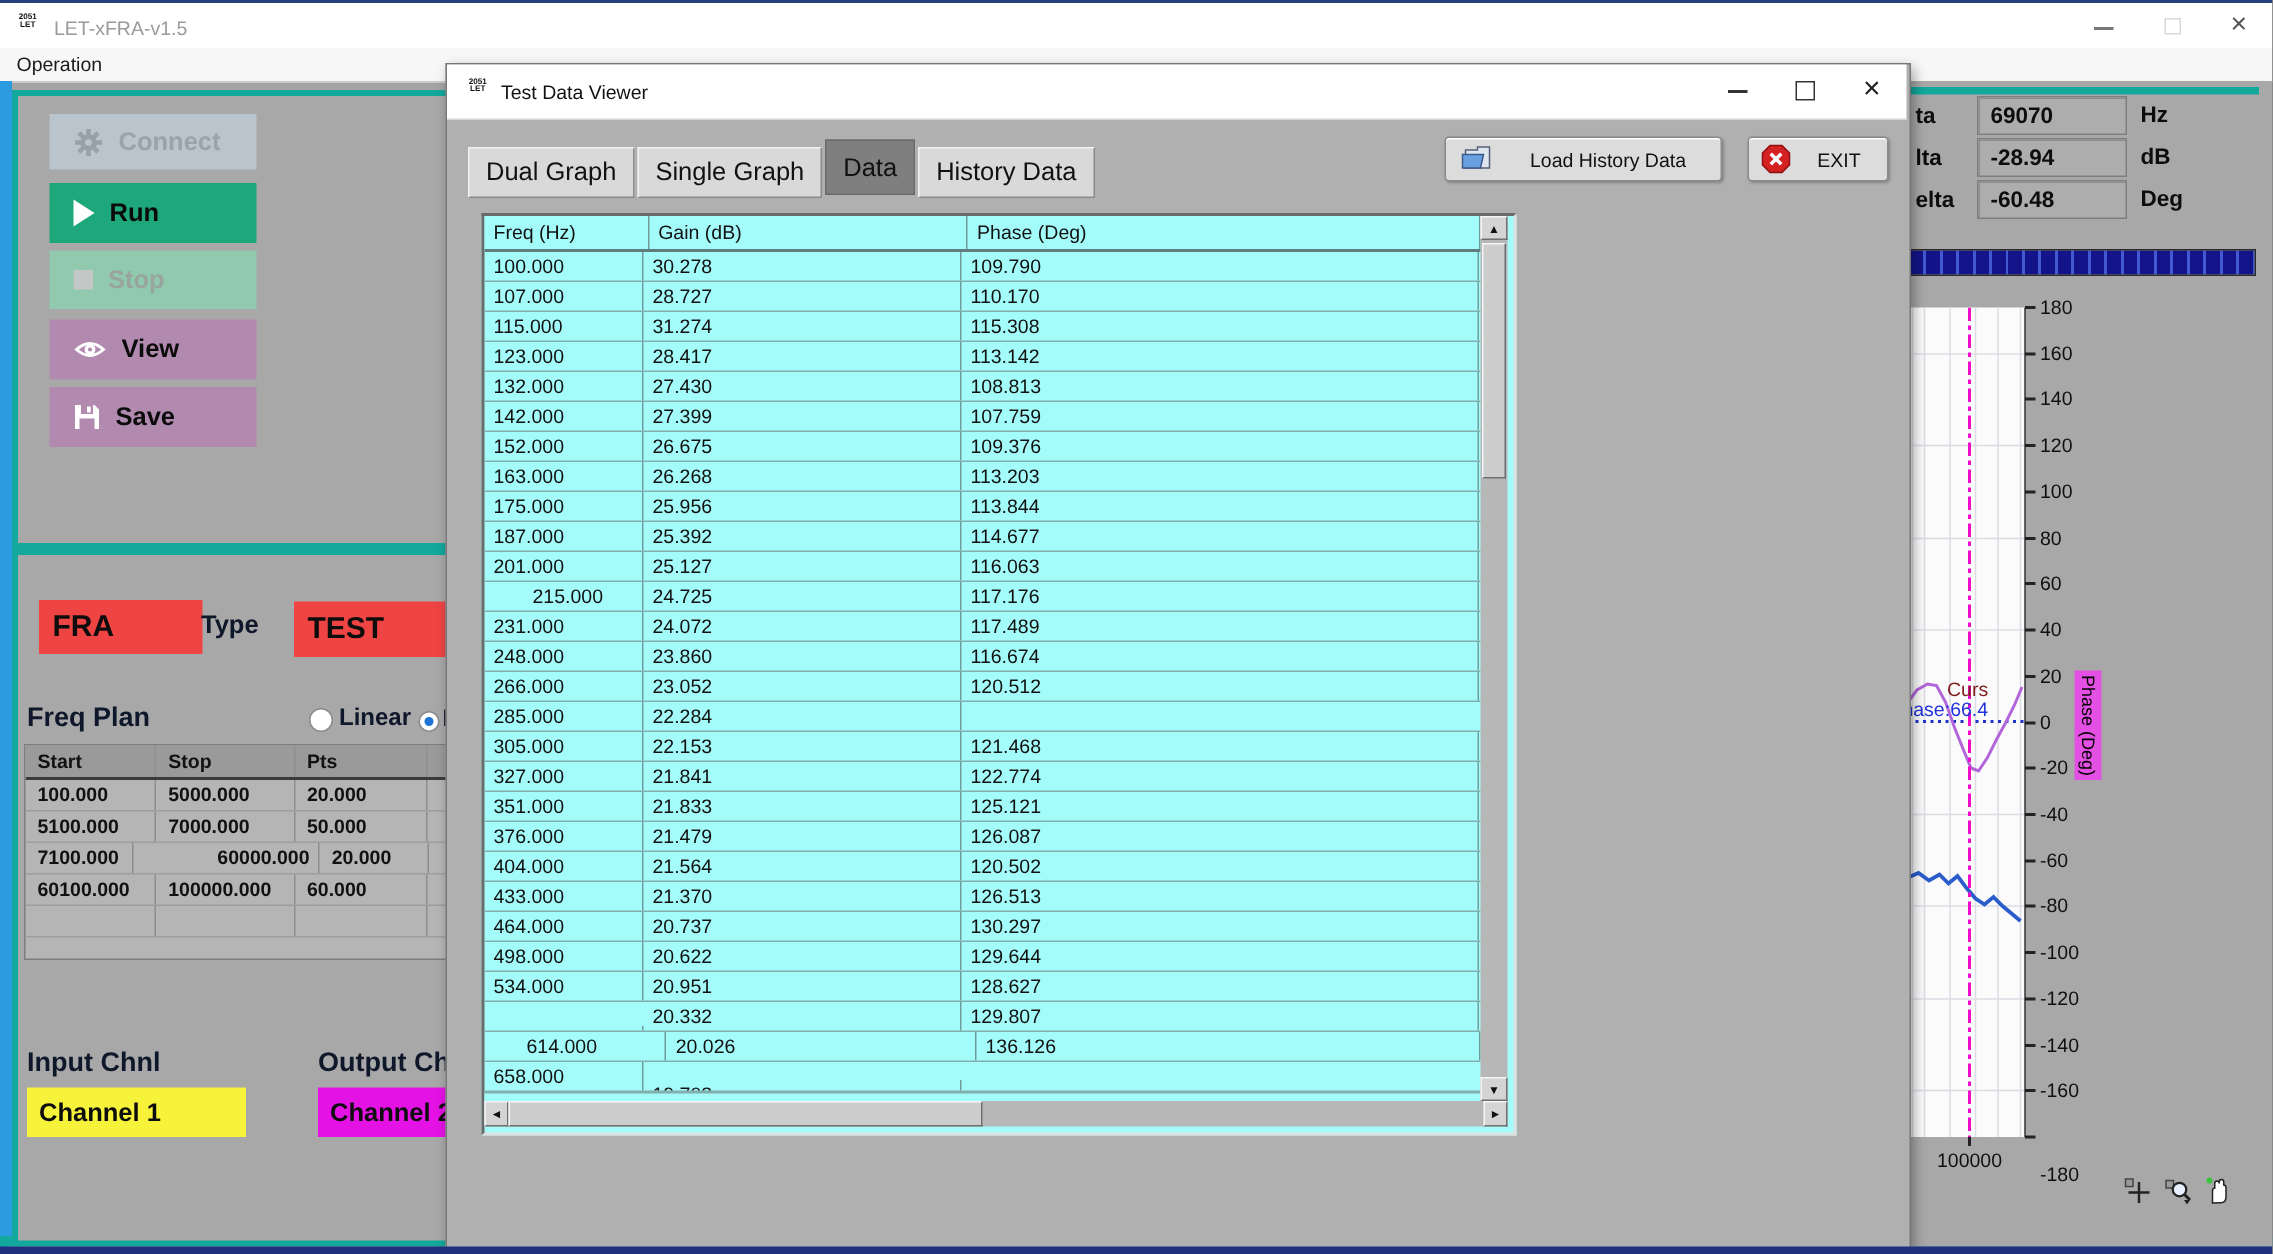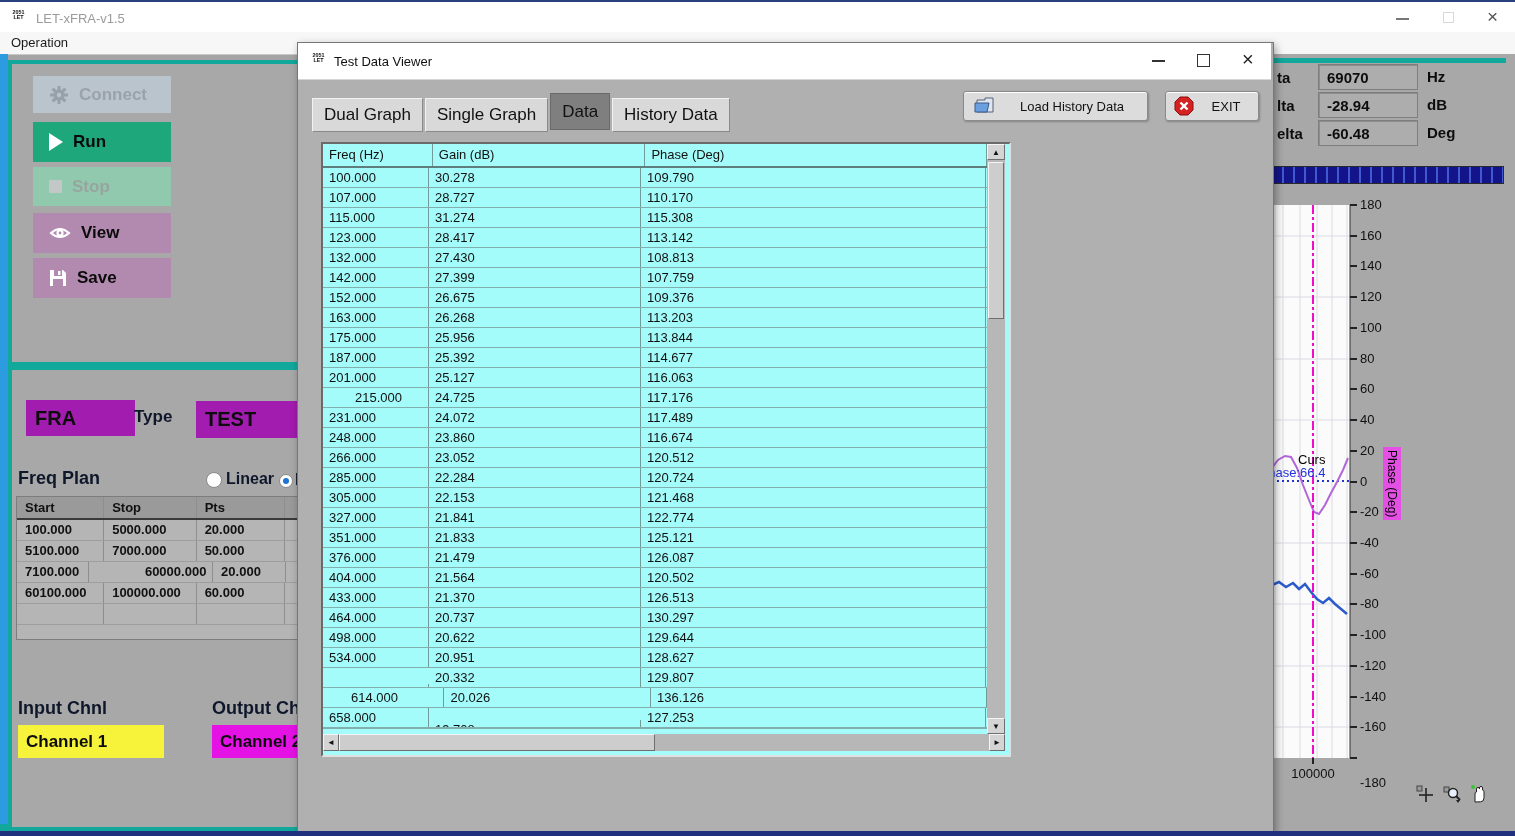--- a/index.html
+++ b/index.html
@@ -20,21 +20,21 @@
   
   .bluestrip{left:0;top:54px;width:8px;height:782px;background:#2d9be0;}
   .panel{background:#a8a8a8;border:4px solid #13a89c;}
   .tealband{left:0;top:824px;width:1515px;height:7px;background:#13a89c;}
   .navyband{left:0;top:831px;width:1515px;height:5px;background:#20307e;z-index:40;}
   
   .sbtn{display:flex;align-items:center;gap:10px;padding-left:16px;font-weight:bold;font-size:17px;}
   .play{width:0;height:0;border-left:14px solid #fff;border-top:9px solid transparent;border-bottom:9px solid transparent;}
   .stopsq{width:13px;height:13px;background:#c3c7c5;}
   
-  .graybox{background:#a21caf;color:#0d0d0d;font-weight:bold;font-size:20px;display:flex;align-items:center;padding-left:9px;}
+  .graybox{background:#ef4444;color:#0d0d0d;font-weight:bold;font-size:20px;display:flex;align-items:center;padding-left:9px;}
   .blabel{font-weight:bold;color:#0f172a;}
   .radio{width:14px;height:14px;border-radius:50%;background:#fff;border:1px solid #8a8a8a;}
   .fptable{background:#b5b5b5;border:1px solid #7d7d7d;font-size:13px;font-weight:bold;}
   .fprow{display:flex;height:20px;line-height:20px;border-bottom:1px solid #9e9e9e;}
   .fprow.hdr{height:21px;line-height:21px;background:#9a9a9a;border-bottom:2px solid #3a3a3a;}
   .fpcell{padding-left:8px;border-right:1px solid #8e8e8e;overflow:hidden;white-space:nowrap;}
   .chanbox{font-weight:bold;font-size:17px;display:flex;align-items:center;padding-left:8px;color:#0d0d0d;}
   
   .dialog{left:297px;top:42px;width:975px;height:789px;background:#b0b0b0;border:1px solid #777;
           box-shadow:2px 3px 8px rgba(0,0,0,.35);z-index:10;}
@@ -224,21 +224,21 @@
         <line x1="0" y1="461" x2="78" y2="461"></line>
           <line x1="0" y1="522" x2="78" y2="522"></line>
       </g>
       <line x1="0" y1="276" x2="78" y2="276" stroke="#2233cc" stroke-width="2" stroke-dasharray="2 3"></line>
       <polyline fill="none" stroke="#b266d9" stroke-width="2" points="0,263 6,255 13,251 19,252 25,263 31,280 37,295 42,307 47,309 53,300 59,288 65,277 71,265 76,253"></polyline>
       <polyline fill="none" stroke="#2b5ccc" stroke-width="2.5" points="0,380 7,377 14,382 21,378 27,384 33,379 39,387 45,394 51,398 57,393 63,399 69,404 75,409"></polyline>
       <line x1="41" y1="0" x2="41" y2="553" stroke="#f00cc8" stroke-width="2" stroke-dasharray="9 3 3 3"></line>
       <line x1="78" y1="0" x2="78" y2="553" stroke="#333" stroke-width="1"></line>
     </svg>
 
-    <div class="abs" style="left:26px;top:398px;font-size:13px;color:#000000;">Curs</div>
+    <div class="abs" style="left:26px;top:398px;font-size:13px;color:#7f1d1d;">Curs</div>
     <div class="abs" style="left:-16px;top:411px;font-size:13px;color:#2233dd;white-space:nowrap;">,Phase:66.4</div>
 
     <div id="yticks">
         <div class="abs ytick" style="left: 78px; top: 150px;"></div>
         <div class="abs yticklabel" style="left: 88px; top: 143px;">180</div>
         <div class="abs ytick" style="left: 78px; top: 180.722px;"></div>
         <div class="abs yticklabel" style="left: 88px; top: 173.722px;">160</div>
         <div class="abs ytick" style="left: 78px; top: 211.444px;"></div>
         <div class="abs yticklabel" style="left: 88px; top: 204.444px;">140</div>
         <div class="abs ytick" style="left: 78px; top: 242.167px;"></div>
@@ -409,21 +409,20 @@
             <div class="tcell" style="width: 345px;">116.674</div>
           </div>
           <div class="trow">
             <div class="tcell" style="width: 106px;">266.000</div>
             <div class="tcell" style="width: 212px;">23.052</div>
             <div class="tcell" style="width: 345px;">120.512</div>
           </div>
           <div class="trow">
             <div class="tcell" style="width: 106px;">285.000</div>
             <div class="tcell" style="width: 212px;">22.284</div>
-            <div class="tcell" style="width: 345px;">120.724</div>
           </div>
           <div class="trow">
             <div class="tcell" style="width: 106px;">305.000</div>
             <div class="tcell" style="width: 212px;">22.153</div>
             <div class="tcell" style="width: 345px;">121.468</div>
           </div>
           <div class="trow">
             <div class="tcell" style="width: 106px;">327.000</div>
             <div class="tcell" style="width: 212px;">21.841</div>
             <div class="tcell" style="width: 345px;">122.774</div>
@@ -469,21 +468,20 @@
             <div class="tcell" style="width: 345px;">129.807</div>
           </div>
           <div class="trow">
             <div class="tcell" style="width: 124px; padding-left: 28px;">614.000</div>
             <div class="tcell" style="width: 212px;">20.026</div>
             <div class="tcell" style="width: 345px;">136.126</div>
           </div>
           <div class="trow">
             <div class="tcell" style="width: 106px;">658.000</div>
             <div class="tcell" style="width: 212px; margin-top: 12px;">19.708</div>
-            <div class="tcell" style="width: 345px;">127.253</div>
           </div>
         </div>
       <div class="abs" style="left:0;top:584px;width:664px;height:6px;background:#a4fcfa;border-top:1px solid #82aeae;"></div>
 
       <div class="abs strack" style="left:664px;top:0;width:18px;height:590px;">
         <div class="sbtn3d abs" style="left:0;top:0;width:18px;height:16px;">▲</div>
         <div class="sthumb abs" style="left:1px;top:18px;width:16px;height:157px;"></div>
         <div class="sbtn3d abs" style="left:0;top:574px;width:18px;height:16px;">▼</div>
       </div>
 

